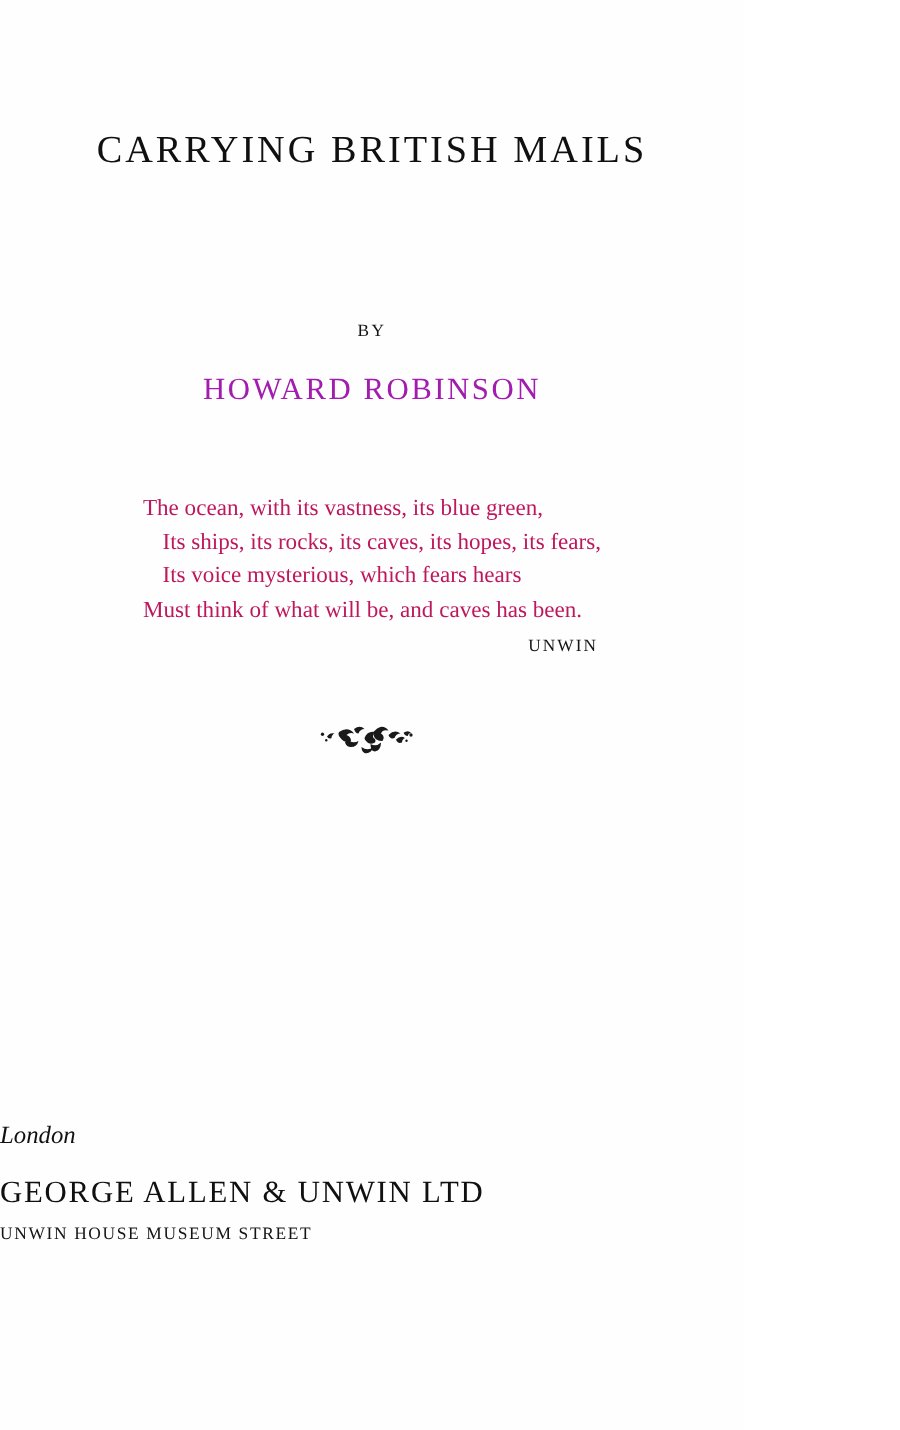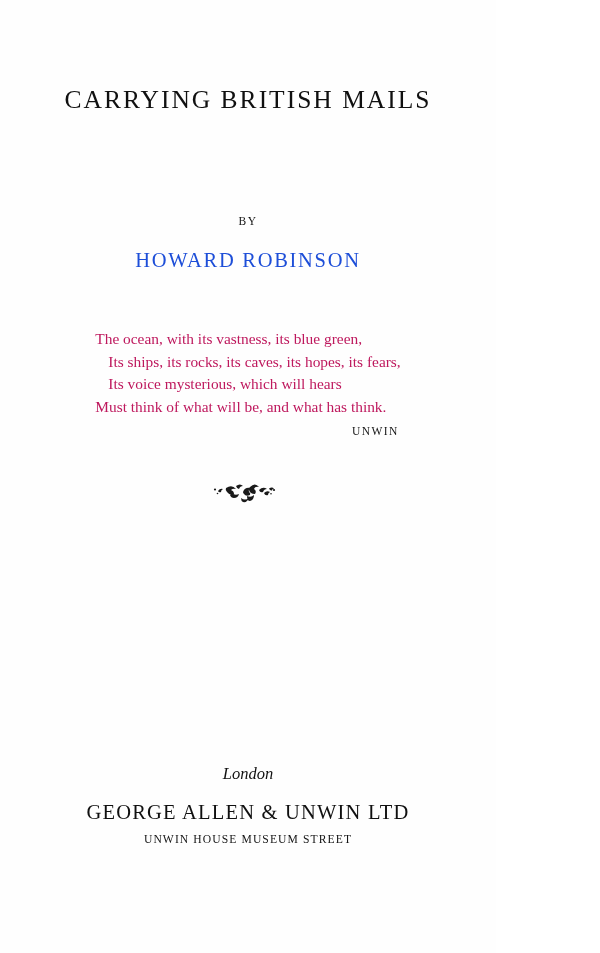--- a/index.html
+++ b/index.html
@@ -51,21 +51,21 @@
   }
 
   .author {
     position: absolute;
     top: 249px;
     left: 0;
     right: 0;
     text-align: center;
     font-size: 20.5px;
     letter-spacing: 1.7px;
-    color: #1d4ed8;
+    color: #a21caf;
   }
 
   .epigraph {
     position: absolute;
     top: 328px;
     left: 0;
     right: 0;
     text-align: center;
   }
   .epigraph-inner {
@@ -100,22 +100,20 @@
   }
   .ornament svg {
     display: inline-block;
   }
 
   .imprint {
     position: absolute;
     top: 744px;
     left: 0;
     right: 0;
-    text-align: center;
-    margin-top: 17px;
   }
   .imprint-city {
     font-size: 16.5px;
     font-style: italic;
     color: #111111;
     line-height: 26px;
   }
   .imprint-publisher {
     margin-top: 14px;
     font-size: 20.5px;
@@ -141,22 +139,22 @@
   </div>
 
   <div class="by-label">BY</div>
 
   <div class="author">HOWARD  ROBINSON</div>
 
   <div class="epigraph">
     <div class="epigraph-inner">
       <div class="epi-line">The ocean, with its vastness, its blue green,</div>
       <div class="epi-line indent">Its ships, its rocks, its caves, its hopes, its fears,</div>
-      <div class="epi-line indent">Its voice mysterious, which will hears</div>
-      <div class="epi-line">Must think of what will be, and what has think.</div>
+      <div class="epi-line indent">Its voice mysterious, which fears hears</div>
+      <div class="epi-line">Must think of what will be, and caves has been.</div>
       <div class="epi-attrib">UNWIN</div>
     </div>
   </div>
 
   <div class="ornament">
     <svg width="72" height="26" viewBox="0 0 72 26" xmlns="http://www.w3.org/2000/svg">
       <g fill="#1a1a1a">
         <path d="M6 11 q2-3 5-2 q-2 1-2 3 q-2 1-3-1z"></path>
         <circle cx="3" cy="9.5" r="1.1"></circle>
         <circle cx="5.5" cy="13.5" r="0.8"></circle>

